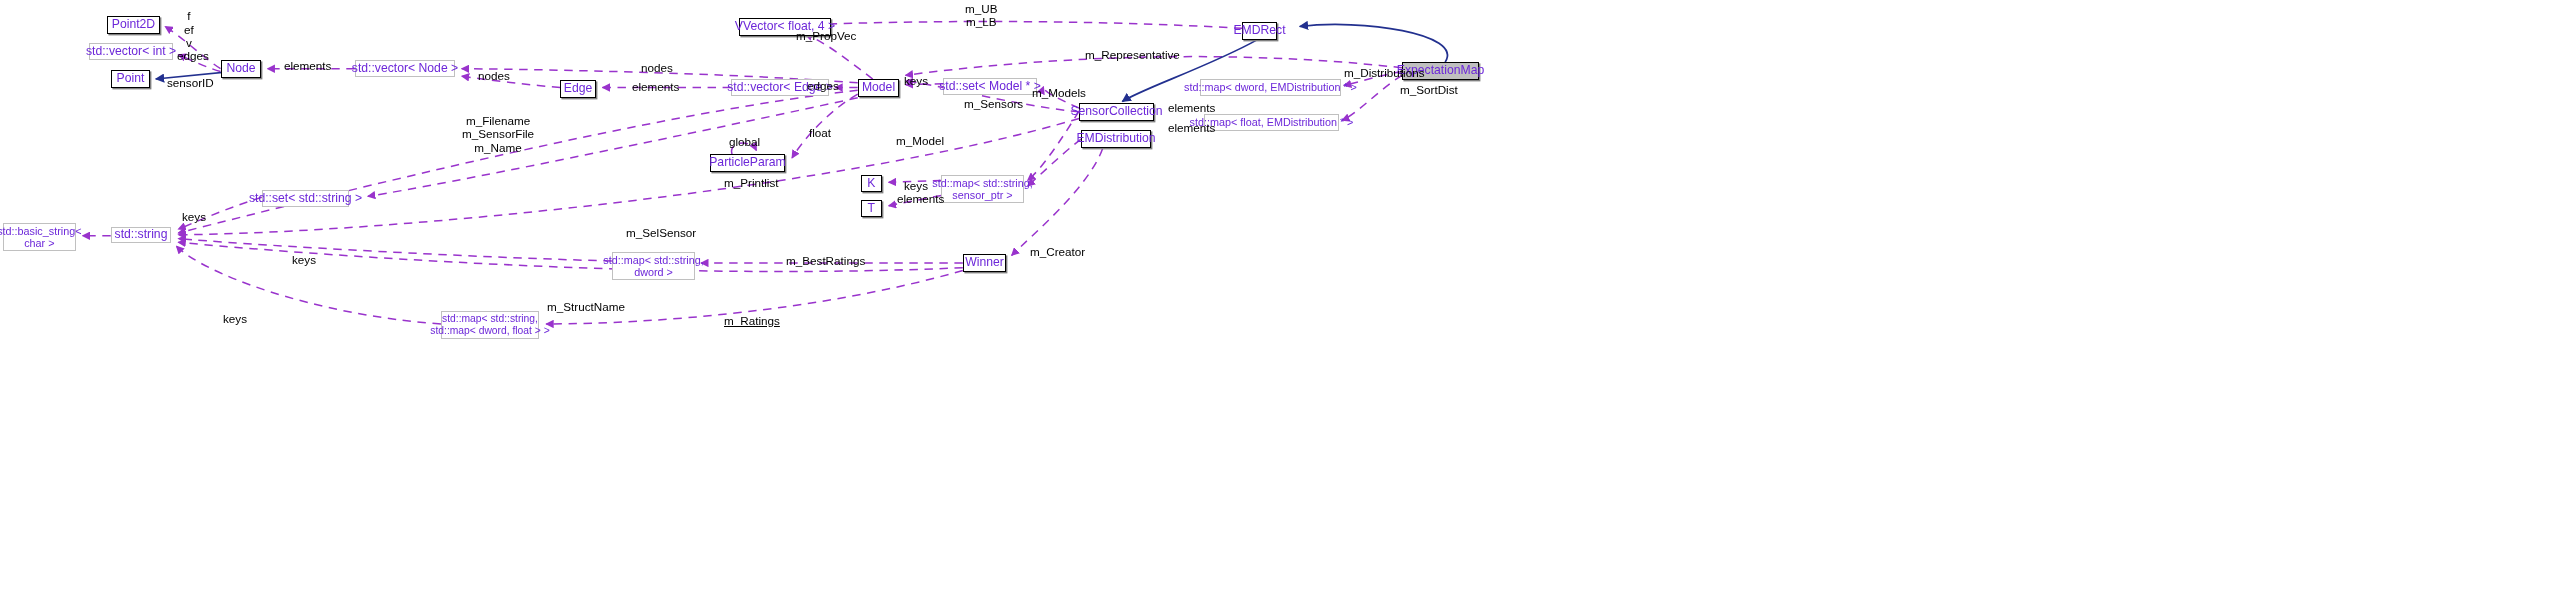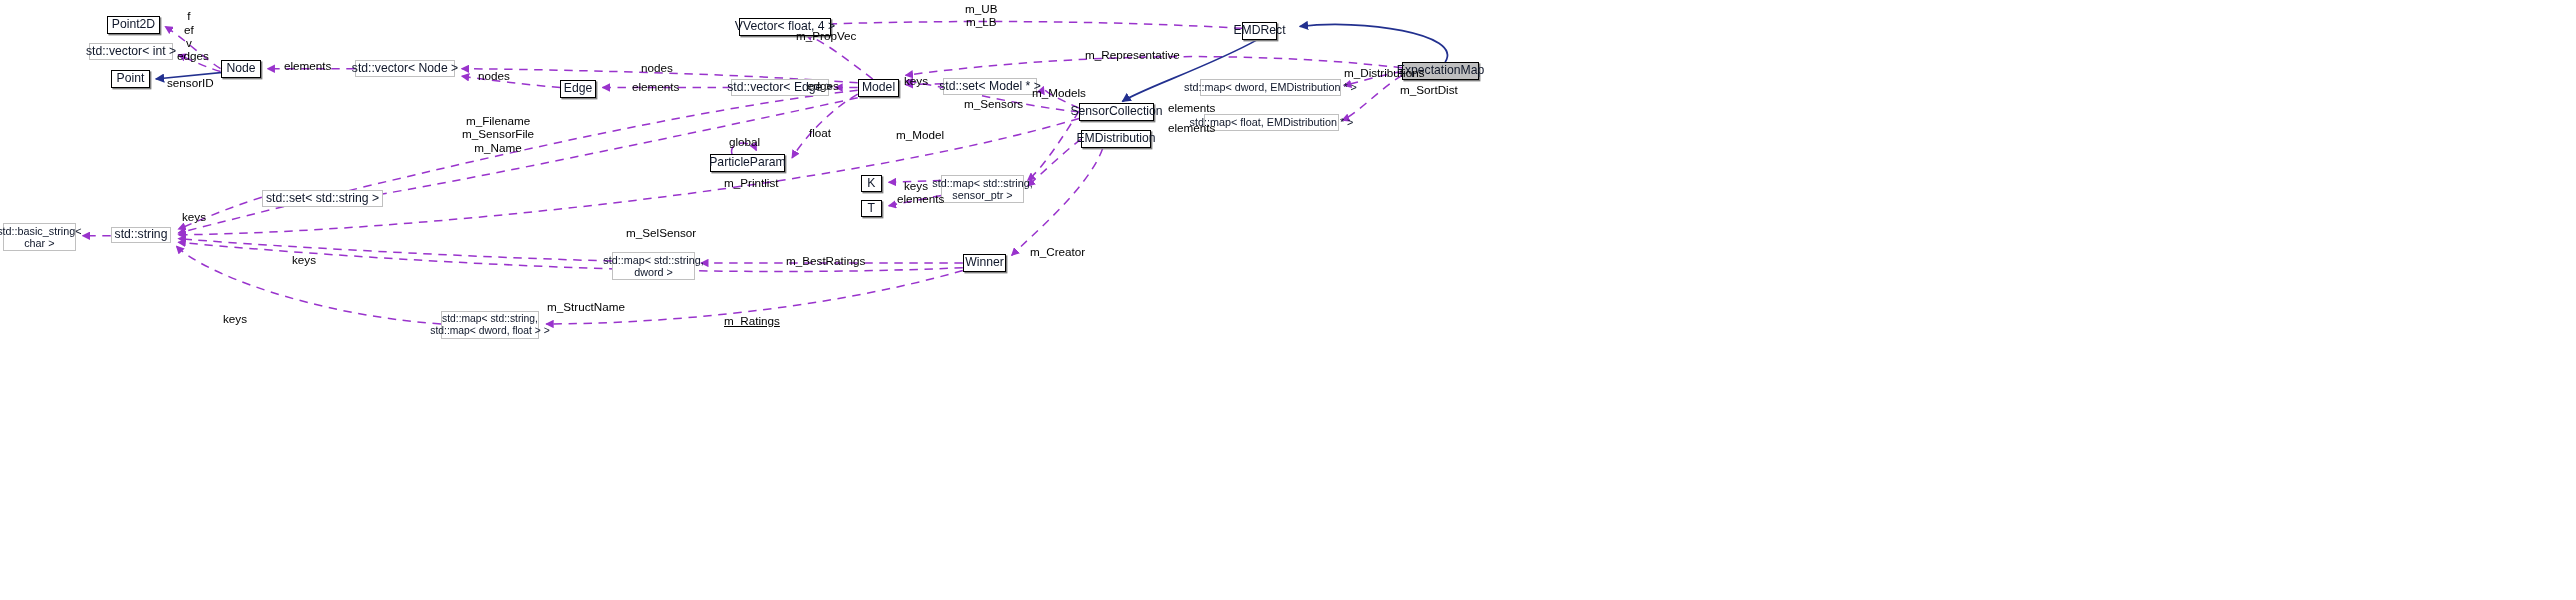--- a/index.html
+++ b/index.html
@@ -2,21 +2,21 @@
 <html style="font-size:15px"><head>
 <meta charset="utf-8">
 <style>
   html,body{margin:0;padding:0;background:#ffffff;}
   #canvas{position:relative;width:2576px;height:601px;background:#ffffff;
           font-family:"Liberation Sans","DejaVu Sans",sans-serif;overflow:hidden;}
   svg.edges{position:absolute;left:0;top:0;width:2576px;height:601px;}
 
   .node{position:absolute;box-sizing:border-box;display:flex;align-items:center;
         justify-content:center;text-align:center;white-space:pre;line-height:1.12;
-        font-size:12.2px;color:#0f172a;background:#ffffff;}
+        font-size:12.2px;color:#6d28d9;background:#ffffff;}
   
   .cls{border:1.4px solid #000;box-shadow:1.4px 1.4px 0 0 #808080;}
   
   .tpl{border:0.9px solid #c0c0c0;}
   
   .cur{border:1.4px solid #000;background:#bfbfbf;box-shadow:1.4px 1.4px 0 0 #808080;}
 
   .elabel{position:absolute;font-size:11.7px;color:#000;white-space:pre;
           line-height:1.15;text-align:center;}
 </style>
@@ -122,21 +122,21 @@
   <div class="node cls" style="left:861px;top:175px;width:20.6px;height:17px;">K</div>
   <div class="node cls" style="left:861px;top:200px;width:20.6px;height:17px;">T</div>
   <div class="node tpl" style="left:941px;top:175px;width:83px;height:28px;font-size:10.8px;">std::map&lt; std::string,
 sensor_ptr &gt;</div>
   <div class="node cls" style="left:1079px;top:103px;width:75px;height:18px;">SensorCollection</div>
   <div class="node cls" style="left:1081px;top:130px;width:70px;height:18px;">EMDistribution</div>
   <div class="node cls" style="left:1242px;top:21.6px;width:35px;height:18px;">EMDRect</div>
   <div class="node tpl" style="left:1200px;top:79px;width:141px;height:17px;font-size:10.8px;">std::map&lt; dword, EMDistribution * &gt;</div>
   <div class="node tpl" style="left:1204px;top:114px;width:135px;height:17px;font-size:10.8px;">std::map&lt; float, EMDistribution * &gt;</div>
   <div class="node cur" style="left:1402px;top:62px;width:77px;height:18px;">ExpectationMap</div>
-  <div class="node tpl" style="left:262px;top:190px;width:121px;height:17px;">std::set&lt; std::string &gt;</div>
+  <div class="node tpl" style="left:262px;top:190px;width:87px;height:17px;">std::set&lt; std::string &gt;</div>
   <div class="node tpl" style="left:2.8px;top:223px;width:73px;height:28px;font-size:10.8px;">std::basic_string&lt;
 char &gt;</div>
   <div class="node tpl" style="left:111px;top:227px;width:60px;height:16px;">std::string</div>
   <div class="node tpl" style="left:612px;top:252px;width:83px;height:28px;font-size:10.8px;">std::map&lt; std::string,
 dword &gt;</div>
   <div class="node cls" style="left:963px;top:254px;width:43px;height:18px;">Winner</div>
   <div class="node tpl" style="left:441px;top:311px;width:98px;height:28px;font-size:10.3px;">std::map&lt; std::string,
 std::map&lt; dword, float &gt; &gt;</div>
 
   <div class="elabel" style="left:184px;top:9.4px;">f
@@ -149,21 +149,21 @@
   <div class="elabel" style="left:632px;top:80px;">elements</div>
   <div class="elabel" style="left:641px;top:61px;">nodes</div>
   <div class="elabel" style="left:807px;top:79px;">edges</div>
   <div class="elabel" style="left:796px;top:29px;">m_PropVec</div>
   <div class="elabel" style="left:965px;top:1.9px;">m_UB
 m_LB</div>
   <div class="elabel" style="left:904px;top:74px;">keys</div>
   <div class="elabel" style="left:964px;top:97px;">m_Sensors</div>
   <div class="elabel" style="left:1032px;top:86px;">m_Models</div>
   <div class="elabel" style="left:1085px;top:48px;">m_Representative</div>
-  <div class="elabel" style="left:896px;top:128px;">m_Model</div>
+  <div class="elabel" style="left:896px;top:134px;">m_Model</div>
   <div class="elabel" style="left:729px;top:135px;">global</div>
   <div class="elabel" style="left:809px;top:126px;">float</div>
   <div class="elabel" style="left:904px;top:179px;">keys</div>
   <div class="elabel" style="left:897px;top:192px;">elements</div>
   <div class="elabel" style="left:1168px;top:101px;">elements</div>
   <div class="elabel" style="left:1168px;top:121px;">elements</div>
   <div class="elabel" style="left:1344px;top:66px;">m_Distributions</div>
   <div class="elabel" style="left:1400px;top:83px;">m_SortDist</div>
   <div class="elabel" style="left:462px;top:114px;">m_Filename
 m_SensorFile

